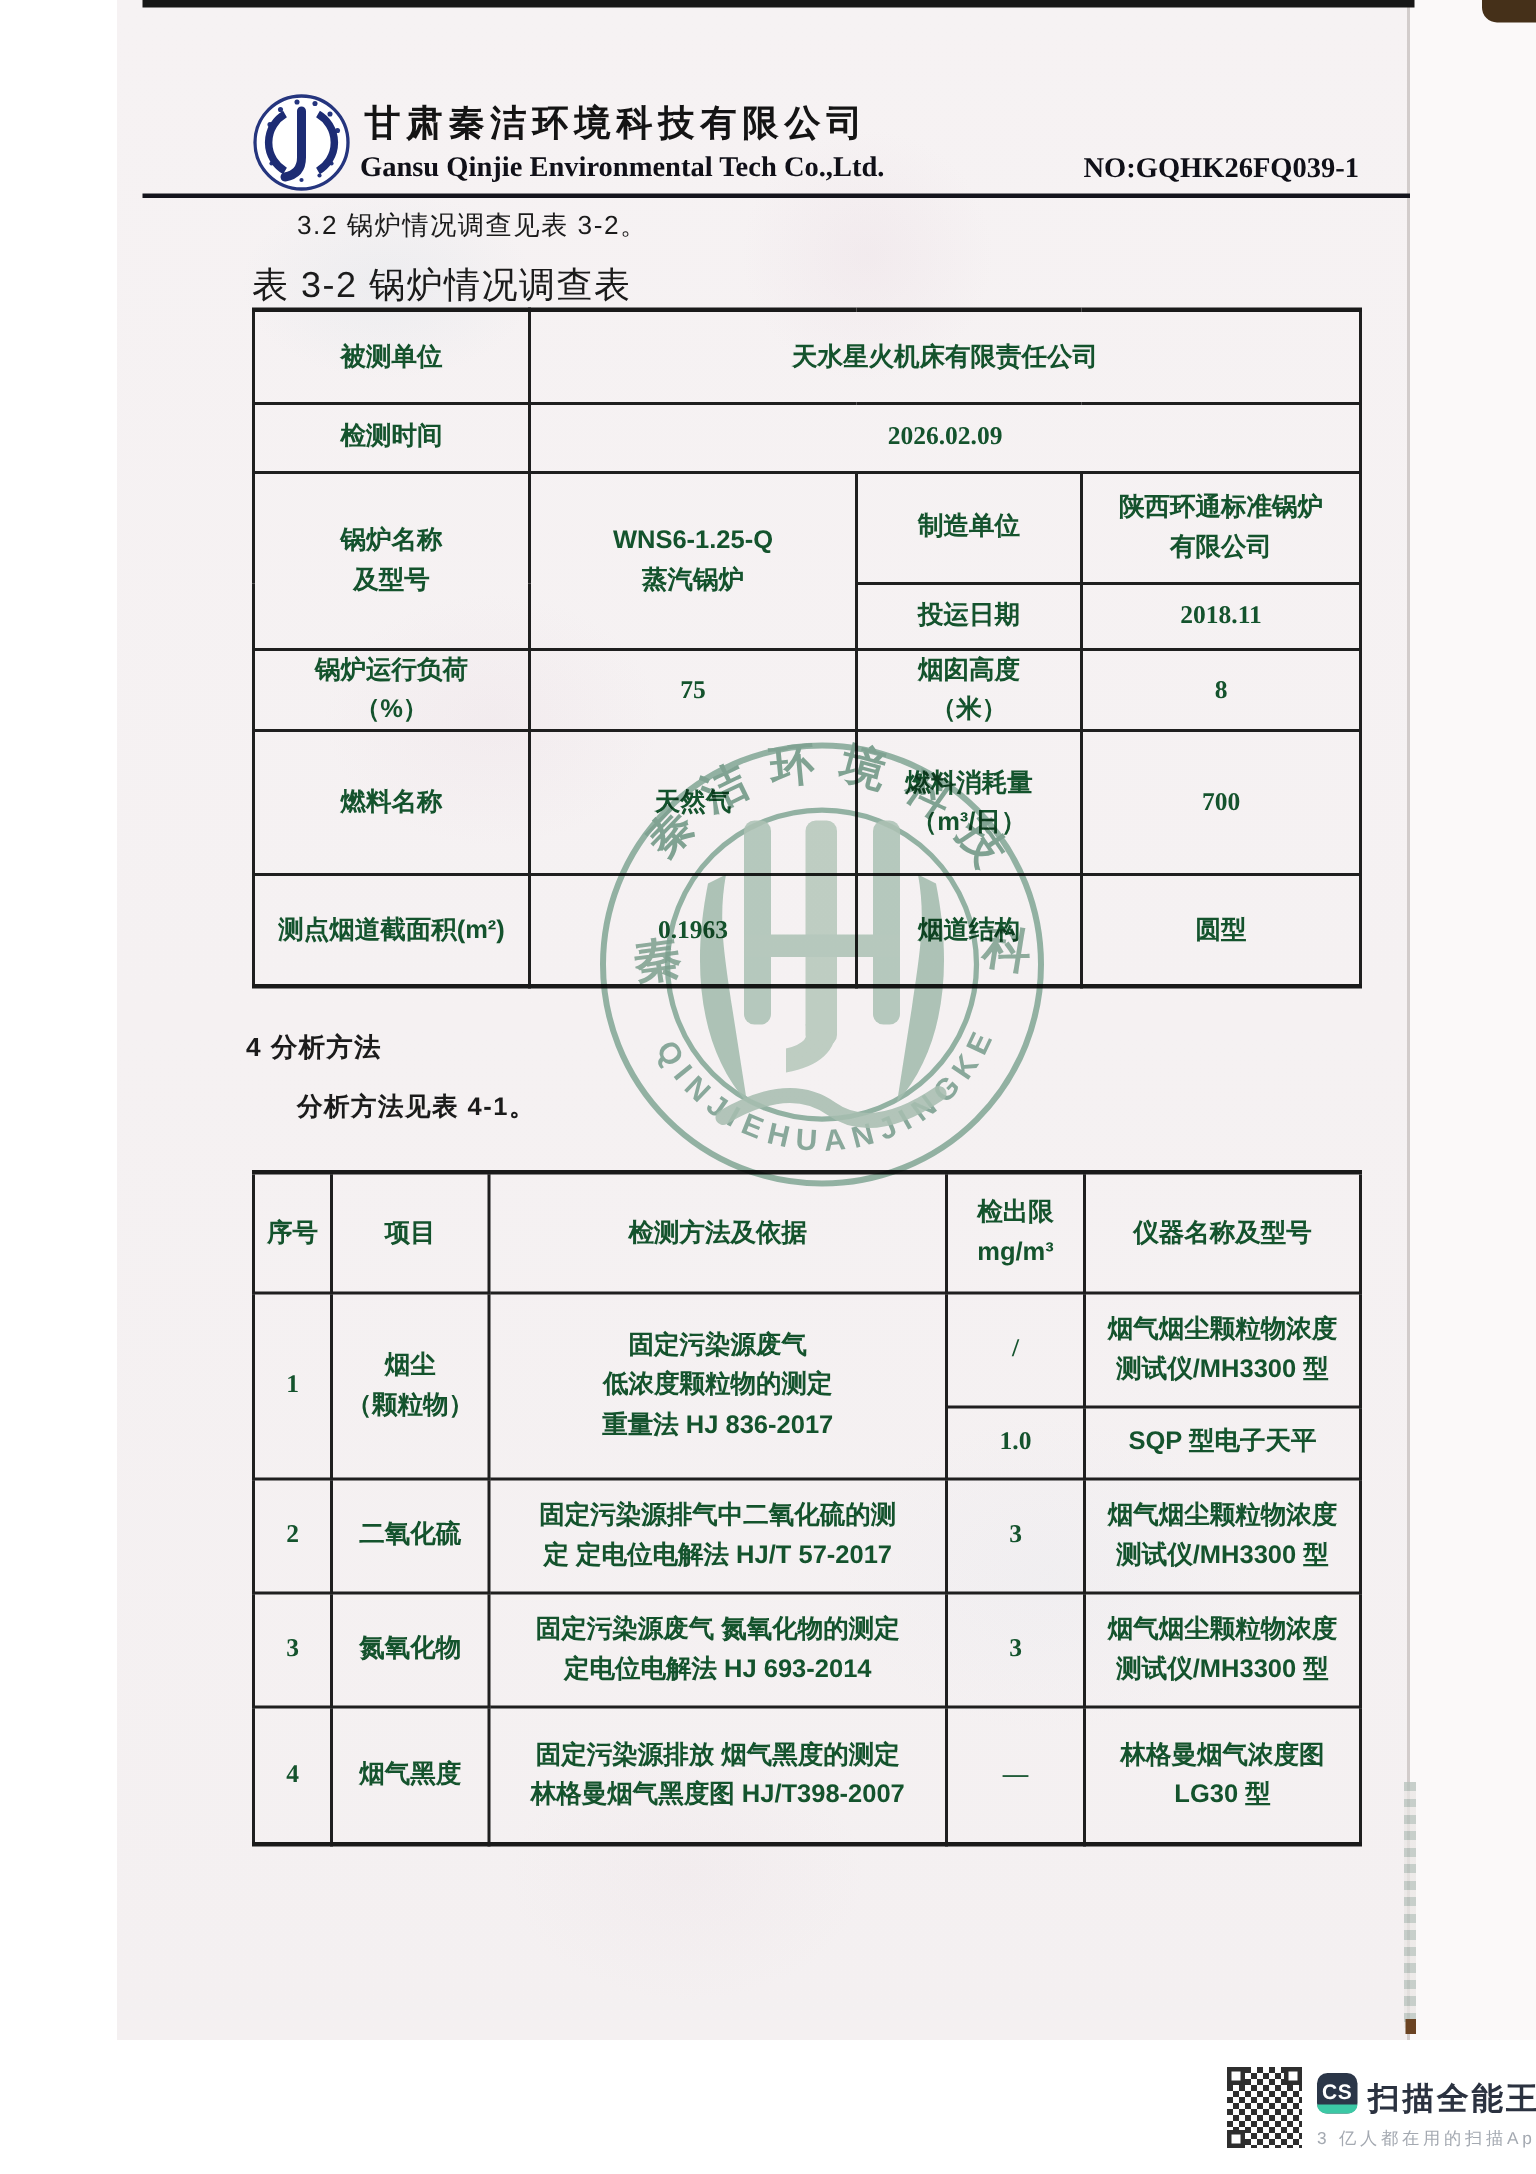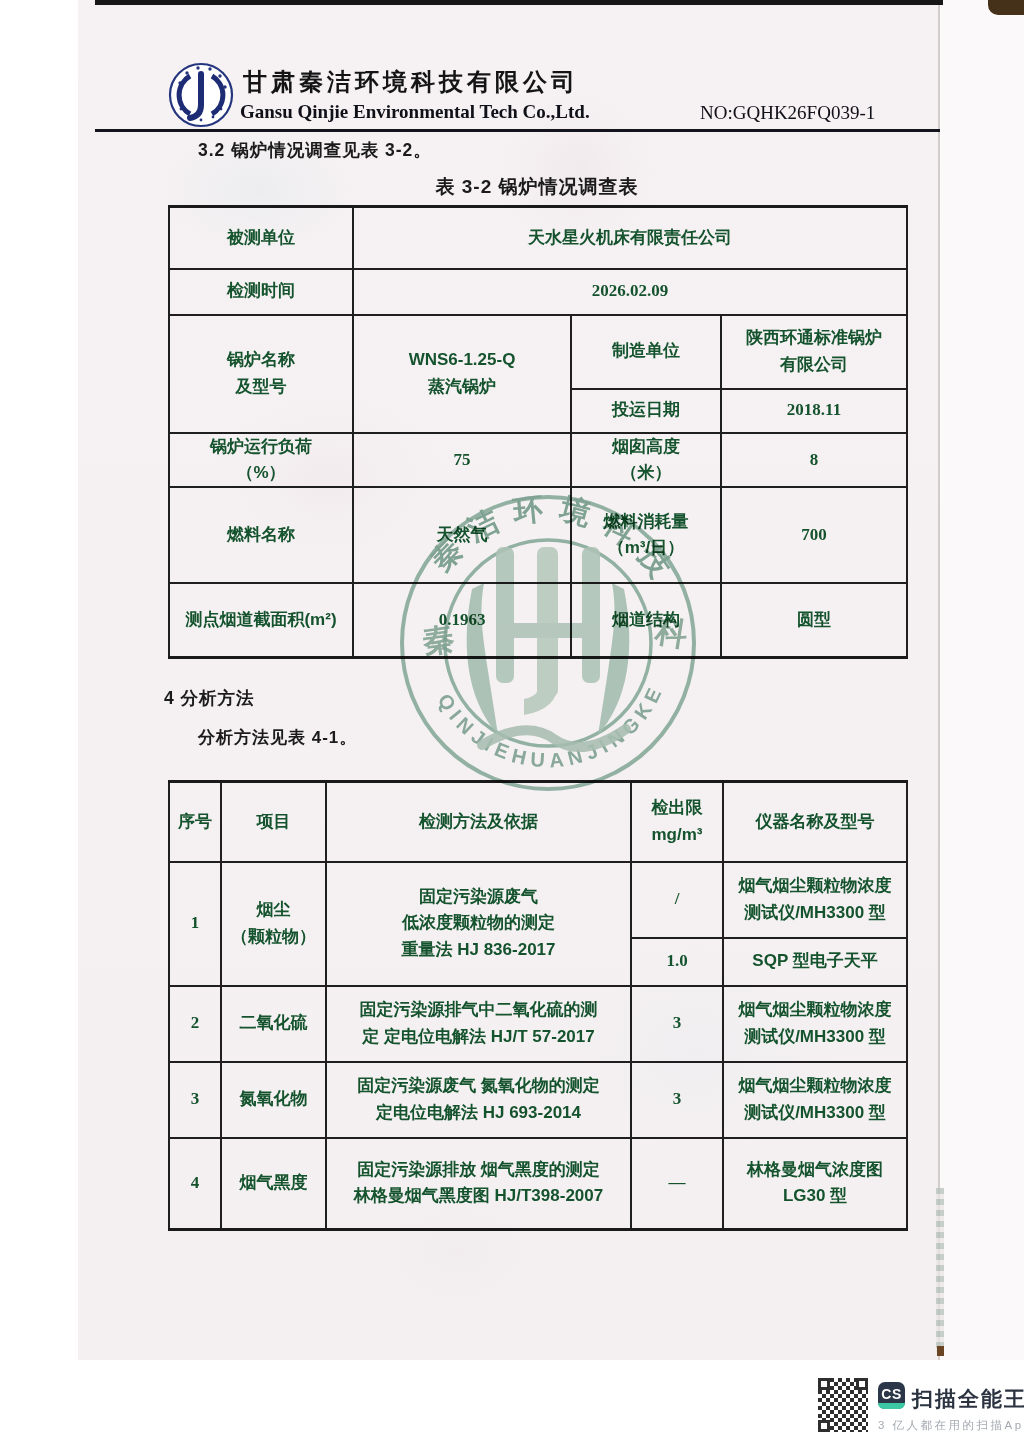--- a/index.html
+++ b/index.html
@@ -21,26 +21,26 @@
   .top-strip{position:absolute;left:95px;top:0;width:848px;height:5px;background:#171717;}
   .corner-notch{position:absolute;left:988px;top:0;width:36px;height:15px;background:#453019;
       border-bottom-left-radius:10px;}
   .bind-strip{position:absolute;left:936px;top:1188px;width:8px;height:164px;opacity:.75;
       background:repeating-linear-gradient(180deg,#b6c1bb 0 6px,#e9e6e4 6px 11px);}
   .bind-dot{position:absolute;left:937px;top:1346px;width:7px;height:10px;background:#6b4423;}
 
   
   .co-cn{left:243px;top:66px;font-size:24px;font-weight:700;letter-spacing:4px;color:#141414;white-space:nowrap;}
   .co-en{left:240px;top:101px;font-size:19px;font-weight:700;font-family:"Liberation Serif",serif;color:#101018;white-space:nowrap;}
-  .report-no{left:700px;top:102px;width:206px;font-size:19px;font-weight:400;
+  .report-no{left:700px;top:102px;width:206px;text-align:right;font-size:19px;font-weight:700;
       font-family:"Liberation Serif",serif;color:#101018;}
   .head-rule{left:95px;top:129px;width:845px;height:3px;background:#14141c;}
 
-  .sec32{left:198px;top:138px;font-size:17.5px;font-weight:700;letter-spacing:1px;}
-  .t32-title{left:168px;top:174px;width:738px;text-align:center;font-size:19px;font-weight:700;letter-spacing:1px;}
+  .sec32{left:198px;top:138px;font-size:17.5px;font-weight:400;letter-spacing:1px;}
+  .t32-title{left:168px;top:174px;width:738px;text-align:left;font-size:24px;font-weight:400;letter-spacing:1px;}
   .sec4{left:164px;top:686px;font-size:17.5px;font-weight:700;letter-spacing:1px;}
   .sec4b{left:198px;top:726px;font-size:17px;font-weight:700;letter-spacing:1px;}
   .t41-title{left:168px;top:757px;width:738px;text-align:center;font-size:17.5px;font-weight:700;letter-spacing:1px;}
   .pagenum{left:168px;top:1280px;width:738px;text-align:center;font-size:15px;font-weight:700;letter-spacing:4px;}
 
   
   table.doc{border-collapse:collapse;table-layout:fixed;background:transparent;}
   table.doc td,table.doc th{border:2px solid #1f1f1f;text-align:center;vertical-align:middle;
       padding:0 4px;font-size:17px;font-weight:700;color:#14532d;line-height:1.55;}
   table.doc{border-top:3px solid #1a1a1a;border-bottom:3px solid #1a1a1a;}

